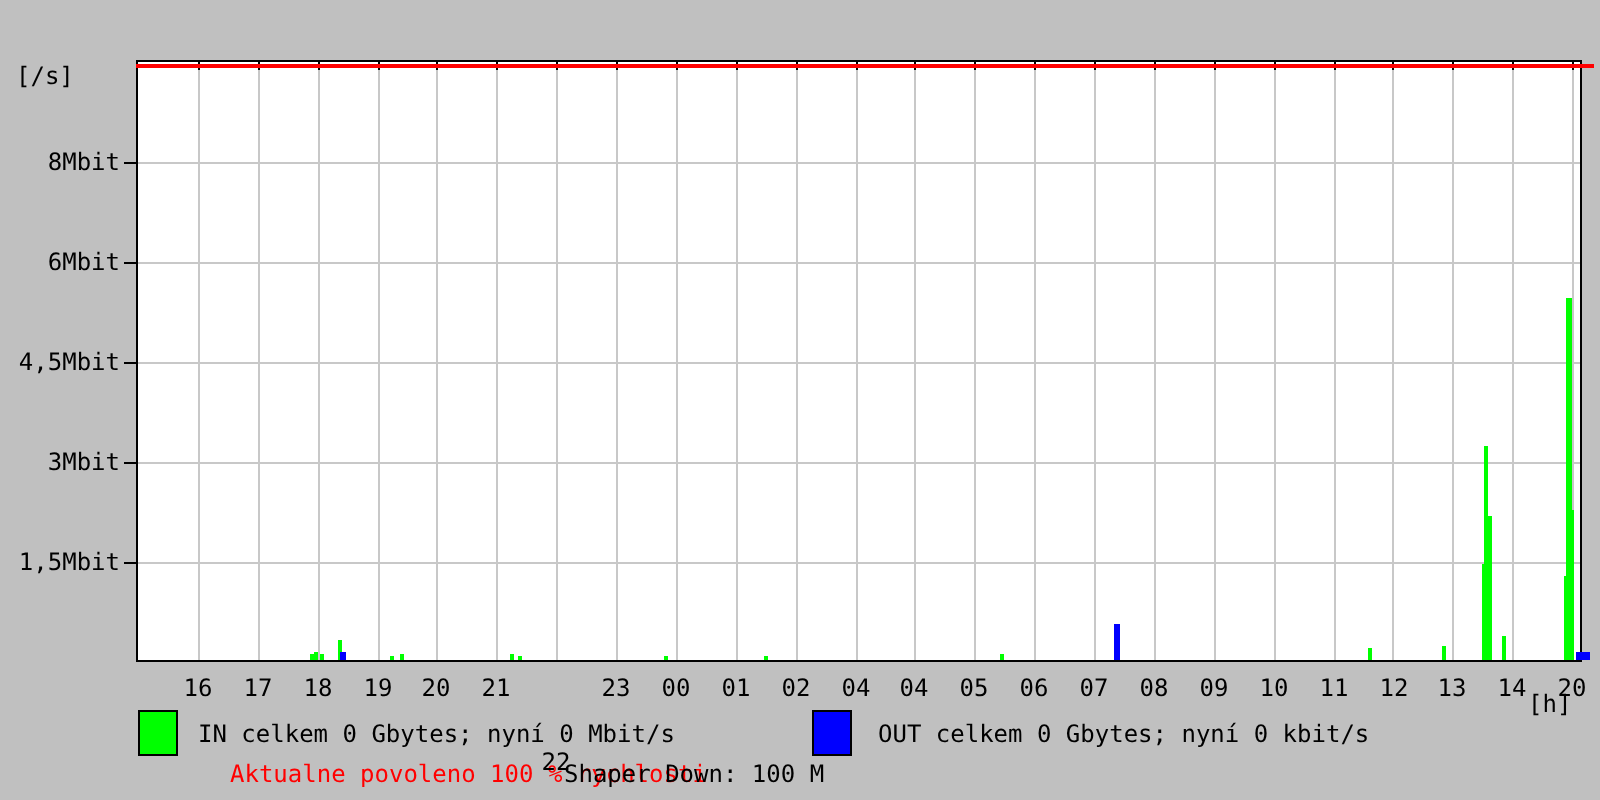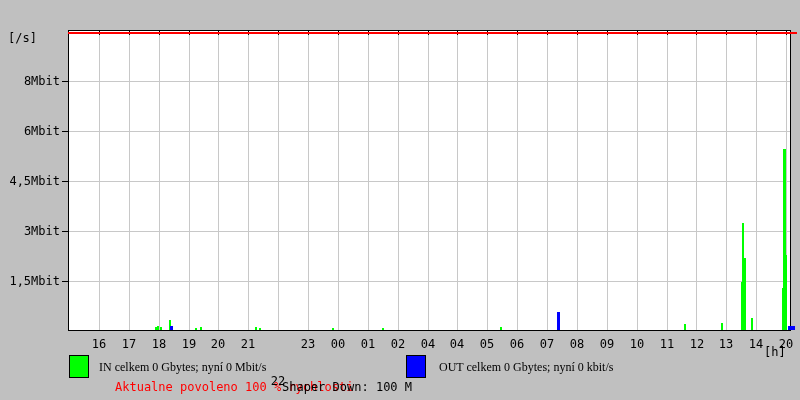--- a/index.html
+++ b/index.html
@@ -26,21 +26,21 @@
   .toptick{position:absolute; top:0; width:1px; height:4px; background:var(--border); z-index:2;}
   .ytick{position:absolute; left:62px; width:6px; height:1px; background:var(--border); z-index:2;}
   .ylabel{position:absolute; left:0; width:62px; text-align:right; font-size:12px; height:15px; line-height:15px; padding-right:2px; box-sizing:border-box;}
   .xlabel{position:absolute; width:30px; text-align:center; font-size:12px; top:337px;}
   .bar{position:absolute; z-index:3;}
   .bar.in{background:var(--in);}
   .bar.out{background:var(--out);}
   .swatch{position:absolute; width:20px; height:23px; border:1px solid var(--border); box-sizing:border-box; top:355px;}
   #sw-in{left:69px; background:var(--in);}
   #sw-out{left:406px; background:var(--out);}
-  .legend-text{position:absolute; top:360px; font-size:12px; white-space:pre;font-family:Liberation Serif, serif;}
+  .legend-text{position:absolute; top:360px; font-size:12px; white-space:pre;}
   #legend-in-text{left:99px;}
   #legend-out-text{left:439px;}
   .footer-text{position:absolute; top:380px; font-size:12px; white-space:pre;}
   #f-allowed{left:115px; color:var(--warn);}
   #f-down{left:282px;}
   #f-up{left:377px; color:var(--shaperup);}
   #f-avail{left:463px;margin-top:44px;}
 </style>
 </head>
 <body>

